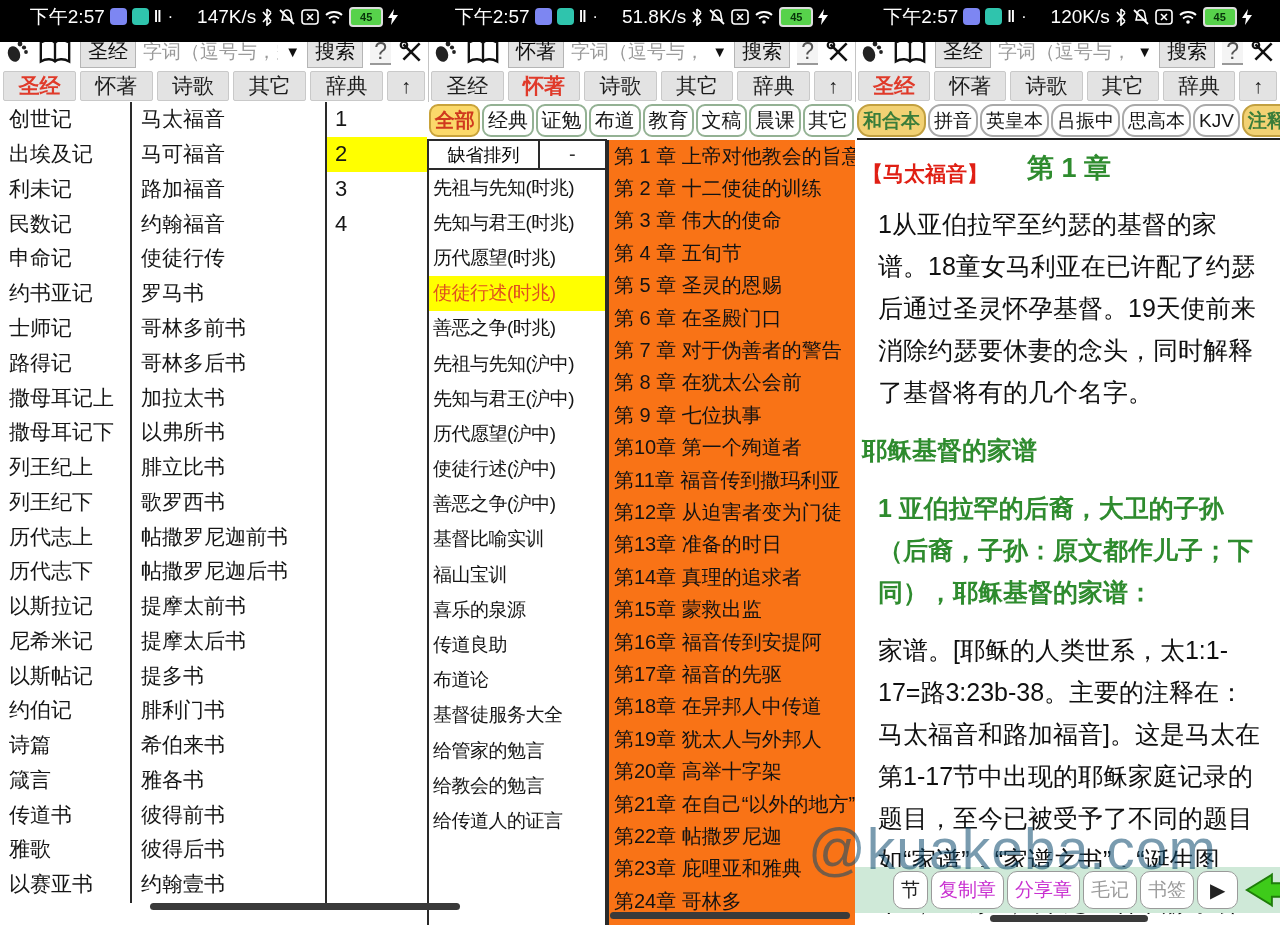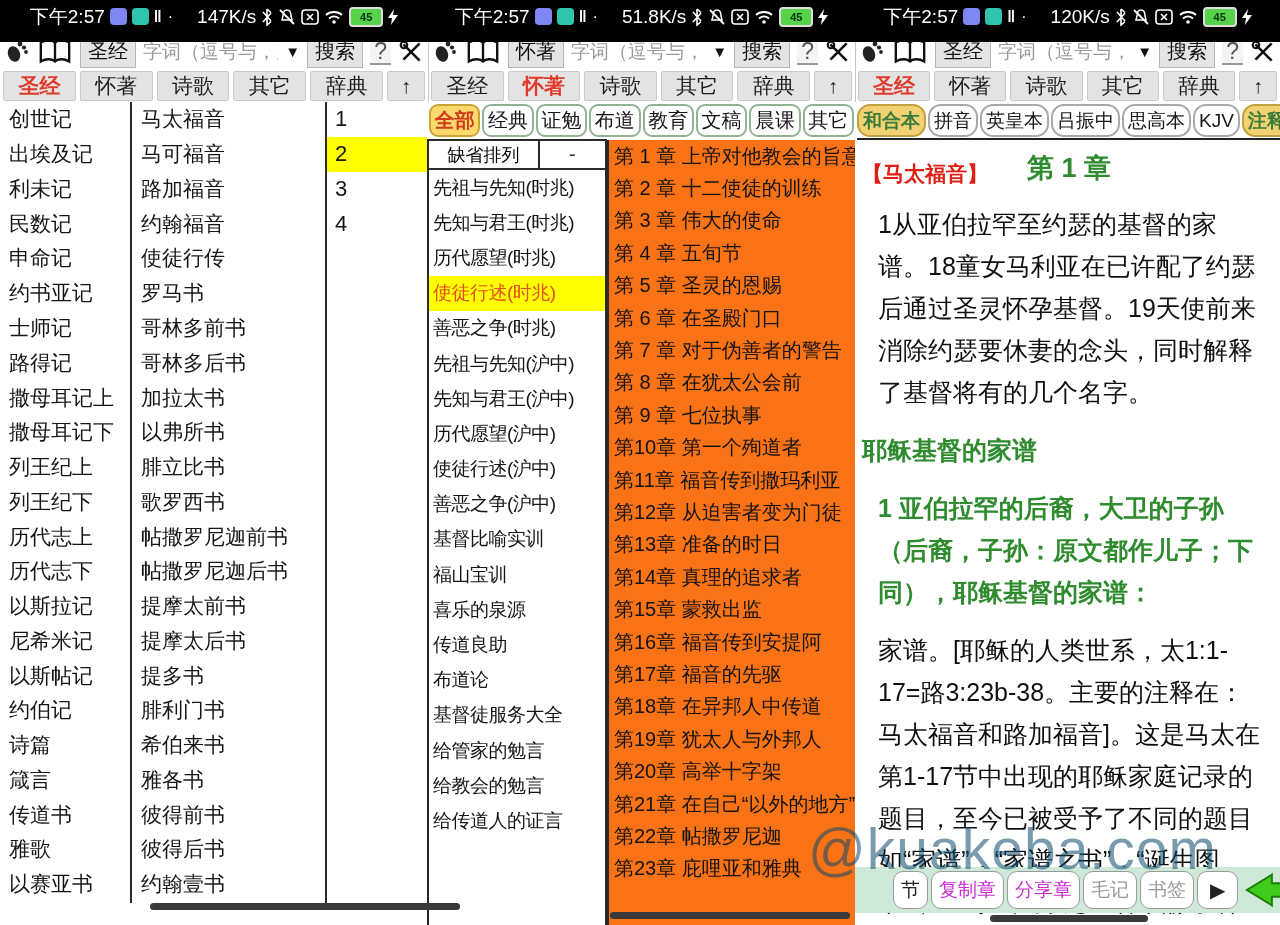--- a/index.html
+++ b/index.html
@@ -447,20 +447,21 @@
     <div class="chap-row">第14章 真理的追求者</div>
     <div class="chap-row">第15章 蒙救出监</div>
     <div class="chap-row">第16章 福音传到安提阿</div>
     <div class="chap-row">第17章 福音的先驱</div>
     <div class="chap-row">第18章 在异邦人中传道</div>
     <div class="chap-row">第19章 犹太人与外邦人</div>
     <div class="chap-row">第20章 高举十字架</div>
     <div class="chap-row">第21章 在自己“以外的地方”</div>
     <div class="chap-row">第22章 帖撒罗尼迦</div>
     <div class="chap-row">第23章 庇哩亚和雅典</div>
+    <div class="chap-row">第24章 哥林多</div>
   </div>
 
 <div class="abs" id="version-tabs">
 
 <button class="vtab v-yellow v-green">和合本</button>
     <button class="vtab">拼音</button>
     <button class="vtab">英皇本</button>
     <button class="vtab">吕振中</button>
     <button class="vtab">思高本</button>
     <button class="vtab">KJV</button>

